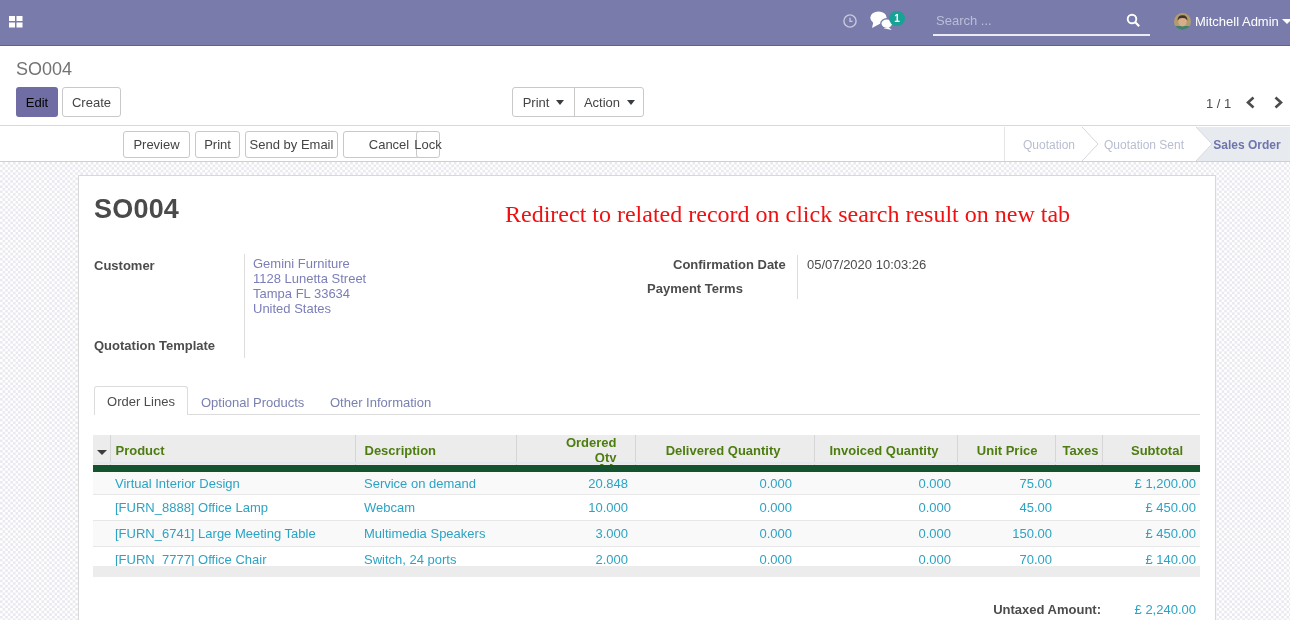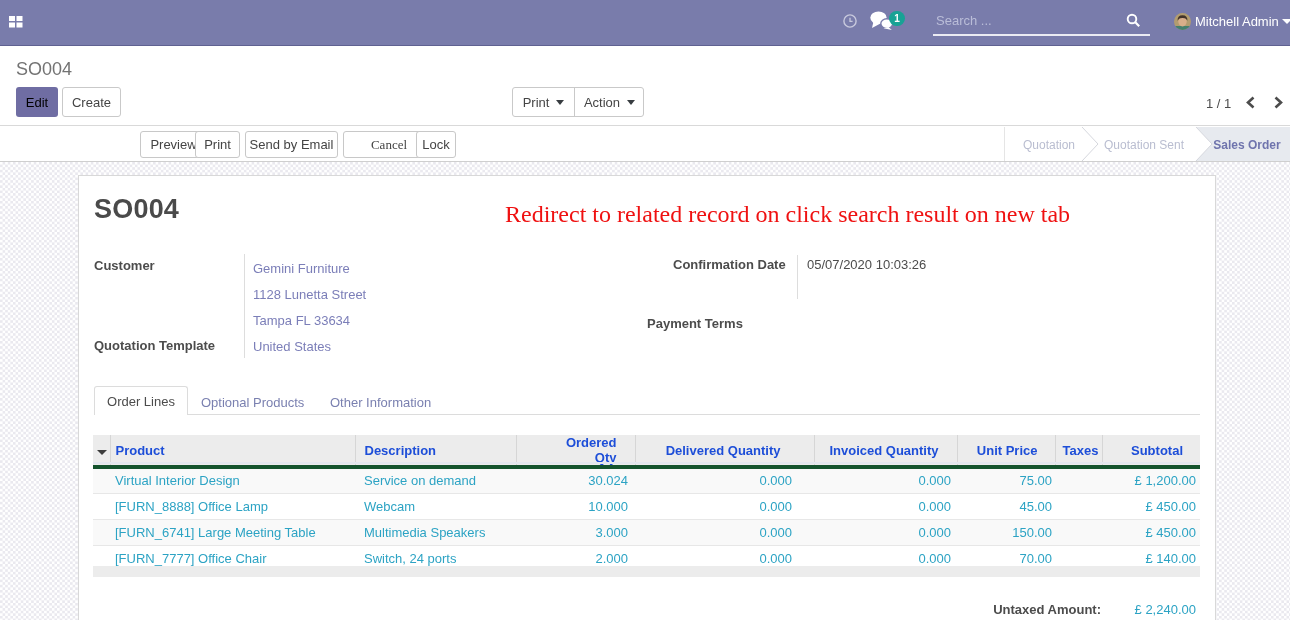--- a/index.html
+++ b/index.html
@@ -44,22 +44,22 @@
 
   
   .tabline { position:absolute; left:15px; top:238px; width:1106px; height:1px; background:#dcdcdc; }
   .tab-active { position:absolute; left:15px; top:210px; width:94px; height:29px; background:#fff;
     border:1px solid #dcdcdc; border-bottom:none; border-radius:3px 3px 0 0;
     display:flex; align-items:center; justify-content:center; color:#4c4c4c; }
   .tab { position:absolute; top:219px; color:#7a80b0; }
 
   
   #olt { position:absolute; left:14px; top:259px; width:1107px; border-collapse:collapse; table-layout:fixed; font-size:13px; }
-  #olt th { background:#ececec; color:#1d4ed8; font-weight:bold; height:26px;
-    border-right:1px solid #d6d6d6; border-bottom:4px solid #14532d; padding:0; text-align:left; }
+  #olt th { background:#ececec; color:#4d7c0f; font-weight:bold; height:26px;
+    border-right:1px solid #d6d6d6; border-bottom:7px solid #14532d; padding:0; text-align:left; }
   #olt th:last-child { border-right:none; }
   #olt td { height:26px; padding:0; color:#2ca3c4; border-bottom:1px solid #e7e7e7; }
   #olt tr.odd td { background:#f9f9f9; }
   .tr-r { text-align:right; }
   #olt th.tr-r { text-align:right; }
   .botbar { position:absolute; left:14px; top:390px; width:1107px; height:11px; background:#ececec; }
   .untx-l { position:absolute; left:822px; top:426px; width:200px; text-align:right; font-weight:bold; color:#4c4c4c; }
   .untx-v { position:absolute; left:972px; top:426px; width:145px; text-align:right; color:#2ca3c4; }
 </style>
 </head>
@@ -120,51 +120,51 @@
   <div class="abs" style="left:1206px;top:50px;color:#4c4c4c;font-size:13px;">1 / 1</div>
   <svg class="abs" style="left:1246px;top:50px" width="9" height="13" viewBox="0 0 9 13">
     <path d="M7.5 1.5 L2 6.5 L7.5 11.5" fill="none" stroke="#4c4c4c" stroke-width="2.6"></path>
   </svg>
   <svg class="abs" style="left:1274px;top:50px" width="9" height="13" viewBox="0 0 9 13">
     <path d="M1.5 1.5 L7 6.5 L1.5 11.5" fill="none" stroke="#4c4c4c" stroke-width="2.6"></path>
   </svg>
 </div>
 
 <div id="statusbar">
-  <div class="sbtn" style="left:123px;width:67px;margin-left:17px;">Preview</div>
+  <div class="sbtn" style="left:123px;width:67px;">Preview</div>
   <div class="sbtn" style="left:195px;width:45px;">Print</div>
   <div class="sbtn" style="left:245px;width:93px;">Send by Email</div>
-  <div class="sbtn" style="left:343px;width:92px;font-family:Liberation Serif, serif;">Cancel</div>
-  <div class="sbtn" style="left:416px;width:40px;text-align:right;">Lock</div>
+  <div class="sbtn" style="left:343px;width:92px;">Cancel</div>
+  <div class="sbtn" style="left:416px;width:24px;text-align:right;">Lock</div>
   <svg class="abs" style="left:1004px;top:0" width="286" height="34" viewBox="0 0 286 34">
     <rect width="286" height="34" fill="#fff"></rect>
     <path d="M192 0 L208 17 L192 34 L286 34 L286 0 Z" fill="#e7eaef"></path>
     <path d="M78 0 L94 17 L78 34" fill="none" stroke="#d5d7dd" stroke-width="1"></path>
     <path d="M192 0 L208 17 L192 34" fill="none" stroke="#d5d7dd" stroke-width="1"></path>
     <line x1="0" y1="0" x2="0" y2="34" stroke="#ddd" stroke-width="1.5"></line>
     <text x="45" y="21.5" text-anchor="middle" font-size="12" fill="#b9bdd0" font-family="Liberation Sans, sans-serif">Quotation</text>
     <text x="140" y="21.5" text-anchor="middle" font-size="12" fill="#b9bdd0" font-family="Liberation Sans, sans-serif">Quotation Sent</text>
     <text x="243" y="21.5" text-anchor="middle" font-size="12" font-weight="bold" fill="#6f74ad" font-family="Liberation Sans, sans-serif">Sales Order</text>
   </svg>
 </div>
 
 <div id="content">
   <div id="sheet">
     <div class="h1so">SO004</div>
     <div class="redtxt">Redirect to related record on click search result on new tab</div>
 
     <div class="flabel" style="left:15px;top:82px;">Customer</div>
     <div class="vsep" style="left:165px;top:78px;height:104px;"></div>
-    <div class="fval" style="left:174px;top:80px;line-height:26px;">Gemini Furniture<br>1128 Lunetta Street<br>Tampa FL 33634<br>United States</div>
+    <div class="fval" style="left:174px;top:80px;line-height:15px;">Gemini Furniture<br>1128 Lunetta Street<br>Tampa FL 33634<br>United States</div>
     <div class="flabel" style="left:15px;top:161.5px;">Quotation Template</div>
 
     <div class="flabel" style="left:568px;top:81px;margin-left:26px;">Confirmation Date</div>
     <div class="vsep" style="left:718px;top:79px;height:44px;"></div>
     <div class="fvald" style="left:728px;top:81px;">05/07/2020 10:03:26</div>
-    <div class="flabel" style="left:568px;top:105px;margin-top:35px;">Payment Terms</div>
+    <div class="flabel" style="left:568px;top:105px;">Payment Terms</div>
 
     <div class="tabline"></div>
     <div class="tab-active">Order Lines</div>
     <div class="tab" style="left:122px;">Optional Products</div>
     <div class="tab" style="left:251px;">Other Information</div>
 
     <table id="olt">
       <colgroup>
         <col style="width:17px">
           <col style="width:245px">
@@ -187,21 +187,21 @@
           <th class="tr-r" style="padding-right:17px;">Unit Price</th>
           <th style="padding-left:7px;">Taxes</th>
           <th class="tr-r" style="padding-right:17px;">Subtotal</th>
         </tr>
       </thead>
       <tbody>
         <tr class="odd">
           <td></td>
             <td style="padding-left:5px;">Virtual Interior Design</td>
           <td style="padding-left:9px;">Service on demand</td>
-          <td class="tr-r" style="padding-right:7px;">30.024</td>
+          <td class="tr-r" style="padding-right:7px;">20.848</td>
           <td class="tr-r" style="padding-right:22px;">0.000</td>
           <td class="tr-r" style="padding-right:6px;">0.000</td>
           <td class="tr-r" style="padding-right:3px;">75.00</td>
           <td></td>
           <td class="tr-r" style="padding-right:4px;">£ 1,200.00</td>
         </tr>
         <tr>
           <td></td>
             <td style="padding-left:5px;">[FURN_8888] Office Lamp</td>
           <td style="padding-left:9px;">Webcam</td>

